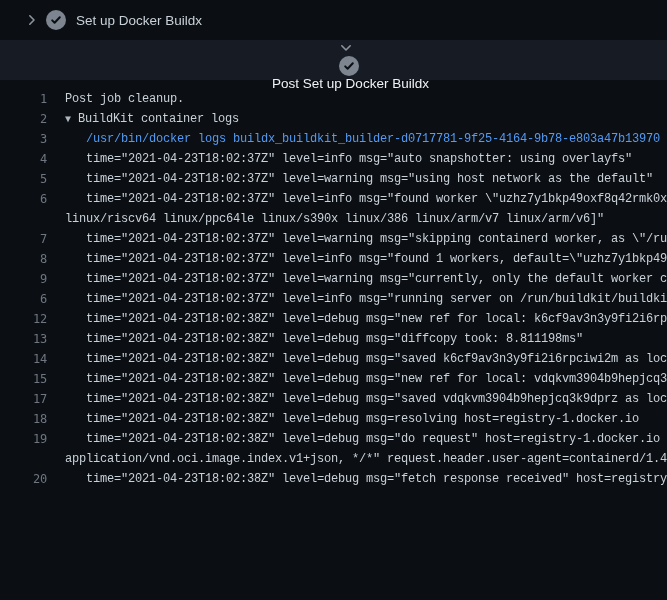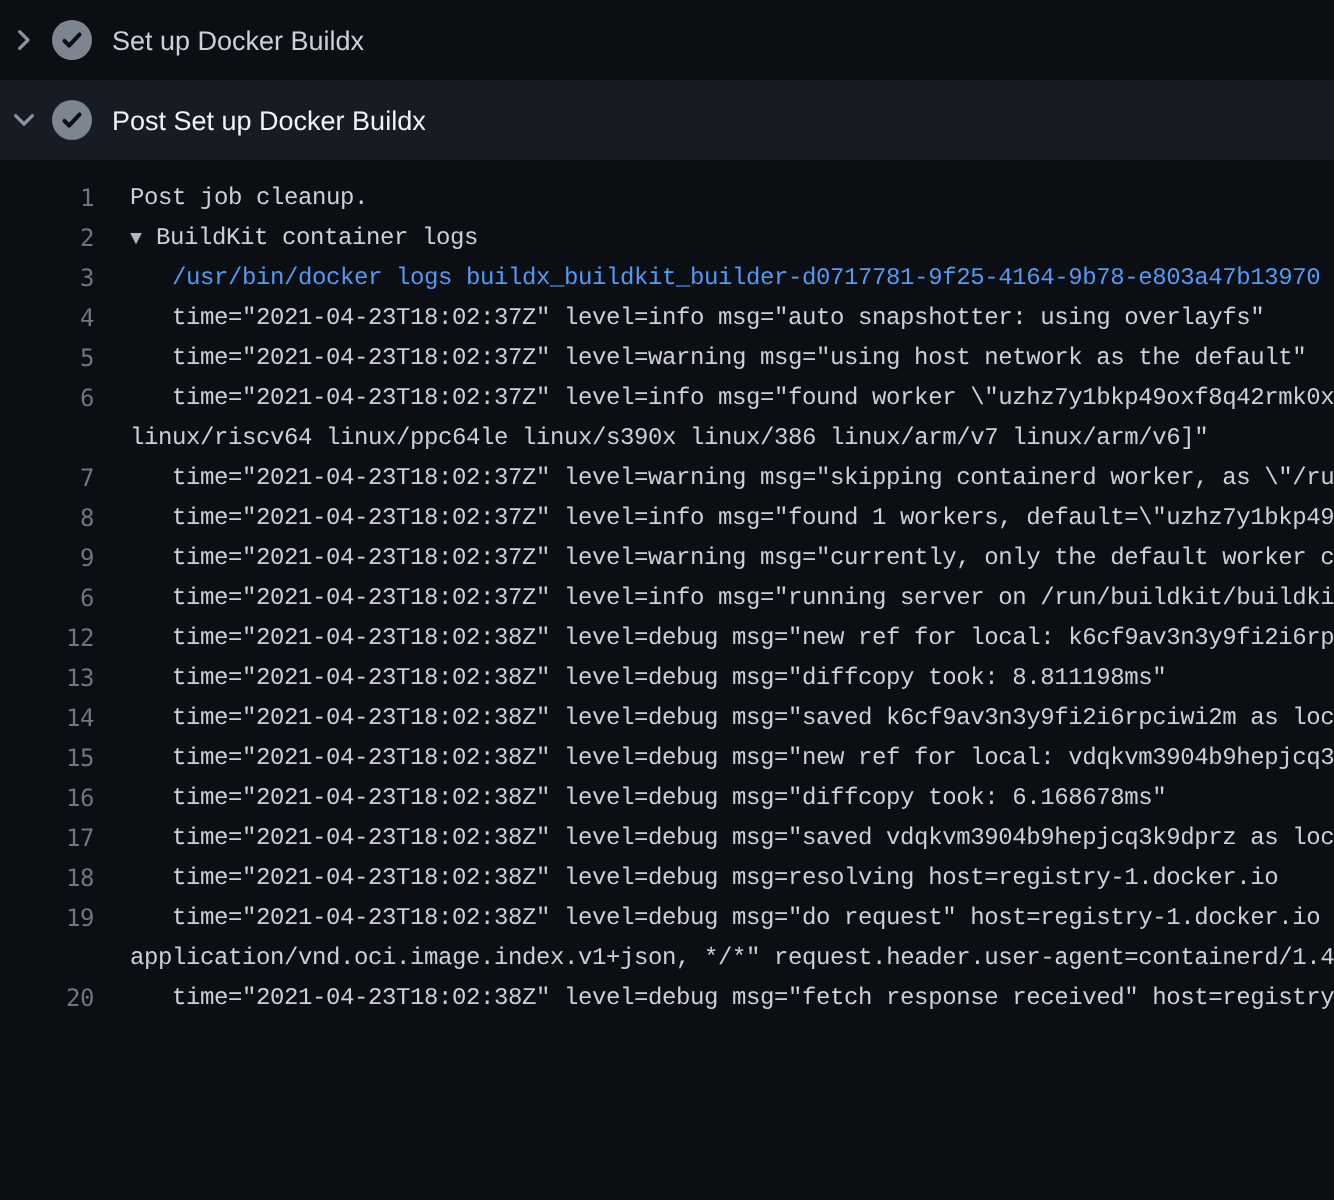--- a/index.html
+++ b/index.html
@@ -21,24 +21,24 @@
     background:var(--page-bg);
     font-family:"Liberation Sans","DejaVu Sans",sans-serif;
   }
   .app{width:667px;height:600px;overflow:hidden;position:relative;}
 
   
   .step{
     height:40px;
     display:flex;
     align-items:center;
-    padding-left:4px;
+    padding-left:24px;
     cursor:pointer;
   }
-  .step.expanded{background:var(--selected-step-bg);}
+  .step.expanded{background:var(--selected-step-bg);flex-direction:column;}
   .chev{
     width:16px;height:16px;
     display:flex;align-items:center;justify-content:center;
     flex:none;
   }
   .check{
     width:20px;height:20px;
     margin-left:6px;
     display:flex;align-items:center;justify-content:center;
     flex:none;
@@ -176,24 +176,20 @@
   </div>
       <div class="lrow">
     <span class="ln">14</span>
     <span class="txt ind1"><span>time="2021-04-23T18:02:38Z" level=debug msg="saved k6cf9av3n3y9fi2i6rpciwi2m as local:"</span></span>
   </div>
       <div class="lrow">
     <span class="ln">15</span>
     <span class="txt ind1"><span>time="2021-04-23T18:02:38Z" level=debug msg="new ref for local: vdqkvm3904b9hepjcq3k9dprz"</span></span>
   </div>
       <div class="lrow">
-    <span class="ln">16</span>
-    <span class="txt ind1"><span>time="2021-04-23T18:02:38Z" level=debug msg="diffcopy took: 6.168678ms"</span></span>
-  </div>
-      <div class="lrow">
     <span class="ln">17</span>
     <span class="txt ind1"><span>time="2021-04-23T18:02:38Z" level=debug msg="saved vdqkvm3904b9hepjcq3k9dprz as local:"</span></span>
   </div>
       <div class="lrow">
     <span class="ln">18</span>
     <span class="txt ind1"><span>time="2021-04-23T18:02:38Z" level=debug msg=resolving host=registry-1.docker.io</span></span>
   </div>
       <div class="lrow">
     <span class="ln">19</span>
     <span class="txt ind1"><span>time="2021-04-23T18:02:38Z" level=debug msg="do request" host=registry-1.docker.io request.he</span></span>

